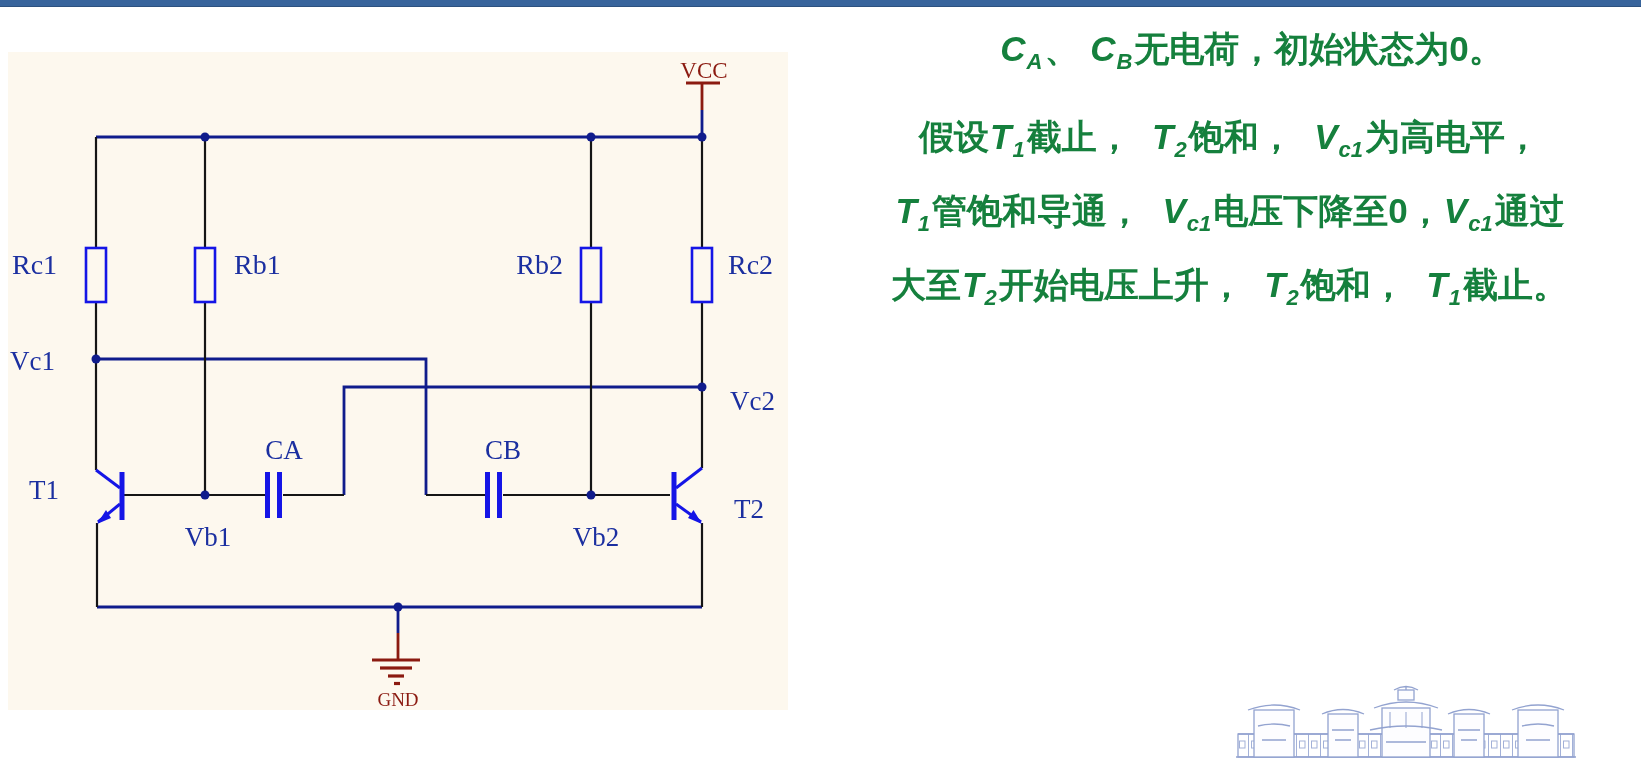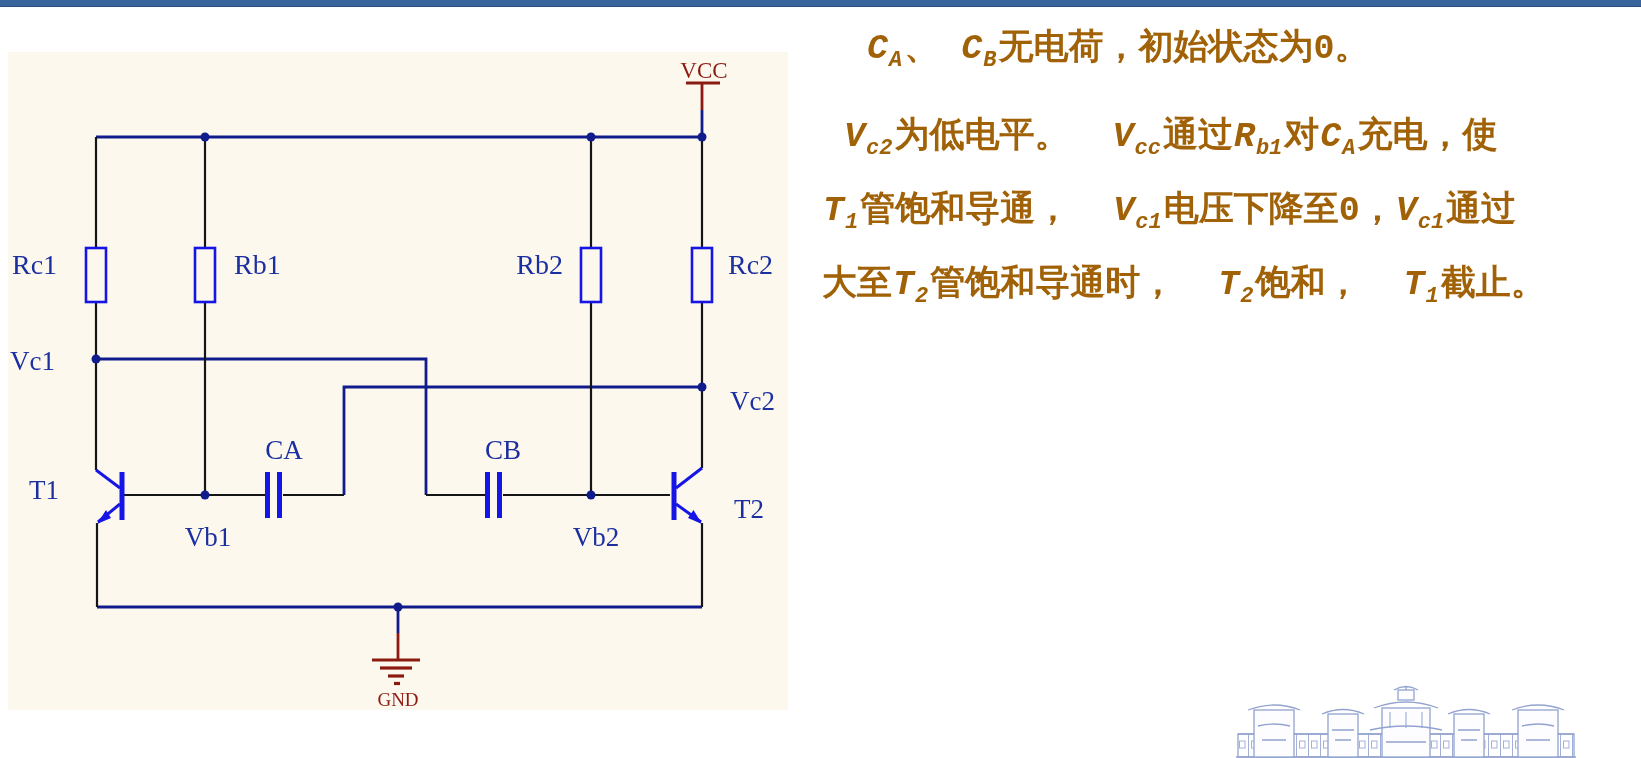--- a/index.html
+++ b/index.html
@@ -3,22 +3,22 @@
 <meta charset="utf-8">
 <style>
   html,body{margin:0;padding:0;background:#fff;}
   .slide{position:relative;width:1641px;height:758px;background:#ffffff;overflow:hidden;
          font-family:"Liberation Serif","DejaVu Serif",serif;}
   .topbar{position:absolute;left:0;top:0;width:1641px;height:6px;background:#38649c;border-bottom:1px solid #2d517f;}
   .circuit-panel{position:absolute;left:8px;top:52px;width:780px;height:658px;background:#fdf8ee;}
   .circuit-svg{position:absolute;left:0;top:0;}
   .clabel{font-family:"Liberation Serif","DejaVu Serif",serif;}
   .text-panel{position:absolute;left:822px;top:12px;width:815px;color:#000;}
-  .tline{font-family:Liberation Mono, monospace;font-weight:700;font-size:35px;
-         line-height:74px;white-space:pre;color:#a16207;}
+  .tline{font-family:Liberation Sans, sans-serif;font-weight:700;font-size:35px;
+         line-height:74px;white-space:pre;color:#15803d;text-align:center;}
   .tline.indent{padding-left:44px;}
   .tline:first-child{margin-bottom:14px;}
   .mvar i{font-style:italic;font-weight:700;padding:0 1px;}
   .mvar sub{font-size:22px;font-weight:700;font-style:italic;line-height:0;margin-right:2px;}
   .watermark{position:absolute;left:1236px;top:682px;}
 </style>
 </head>
 <body>
 
 <div class="slide">
@@ -140,23 +140,23 @@
       </g>
       <g class="clabel" fill="#8b1a10">
         <text x="696" y="26" font-size="23" text-anchor="middle">VCC</text>
         <text x="390" y="654" font-size="19" text-anchor="middle">GND</text>
       </g>
     </svg>
   </div>
 
   <div class="text-panel">
       <div class="tline indent"><span class="mvar"><i>C</i><sub>A</sub></span><span>、 </span><span class="mvar"><i>C</i><sub>B</sub></span><span>无电荷，初始状态为0。</span></div>
-      <div class="tline"><span> </span><span class="mvar"><i>V</i><sub>c2</sub></span><span>为低电平。  </span><span class="mvar"><i>V</i><sub>cc</sub></span><span>通过</span><span class="mvar"><i>R</i><sub>b1</sub></span><span>对</span><span class="mvar"><i>C</i><sub>A</sub></span><span>充电，使</span></div>
+      <div class="tline"><span>假设</span><span class="mvar"><i>T</i><sub>1</sub></span><span>截止，  </span><span class="mvar"><i>T</i><sub>2</sub></span><span>饱和，  </span><span class="mvar"><i>V</i><sub>c1</sub></span><span>为高电平，</span></div>
       <div class="tline"><span class="mvar"><i>T</i><sub>1</sub></span><span>管饱和导通，  </span><span class="mvar"><i>V</i><sub>c1</sub></span><span>电压下降至0，</span><span class="mvar"><i>V</i><sub>c1</sub></span><span>通过</span></div>
-      <div class="tline"><span>大至</span><span class="mvar"><i>T</i><sub>2</sub></span><span>管饱和导通时，  </span><span class="mvar"><i>T</i><sub>2</sub></span><span>饱和，  </span><span class="mvar"><i>T</i><sub>1</sub></span><span>截止。</span></div>
+      <div class="tline"><span>大至</span><span class="mvar"><i>T</i><sub>2</sub></span><span>开始电压上升，  </span><span class="mvar"><i>T</i><sub>2</sub></span><span>饱和，  </span><span class="mvar"><i>T</i><sub>1</sub></span><span>截止。</span></div>
     </div>
 
   <svg class="watermark" width="340" height="76" viewBox="0 0 340 76">
     <defs>
       <pattern id="wm-cols" width="12" height="26" patternUnits="userSpaceOnUse">
         <line x1="0.5" y1="0" x2="0.5" y2="26" stroke="#a3b1d8" stroke-width="1"></line>
         <rect x="3.5" y="7" width="5.5" height="7" fill="none" stroke="#a3b1d8" stroke-width="1"></rect>
       </pattern>
     </defs>
     <g stroke="#93a3d0" stroke-width="1.3" fill="none">

